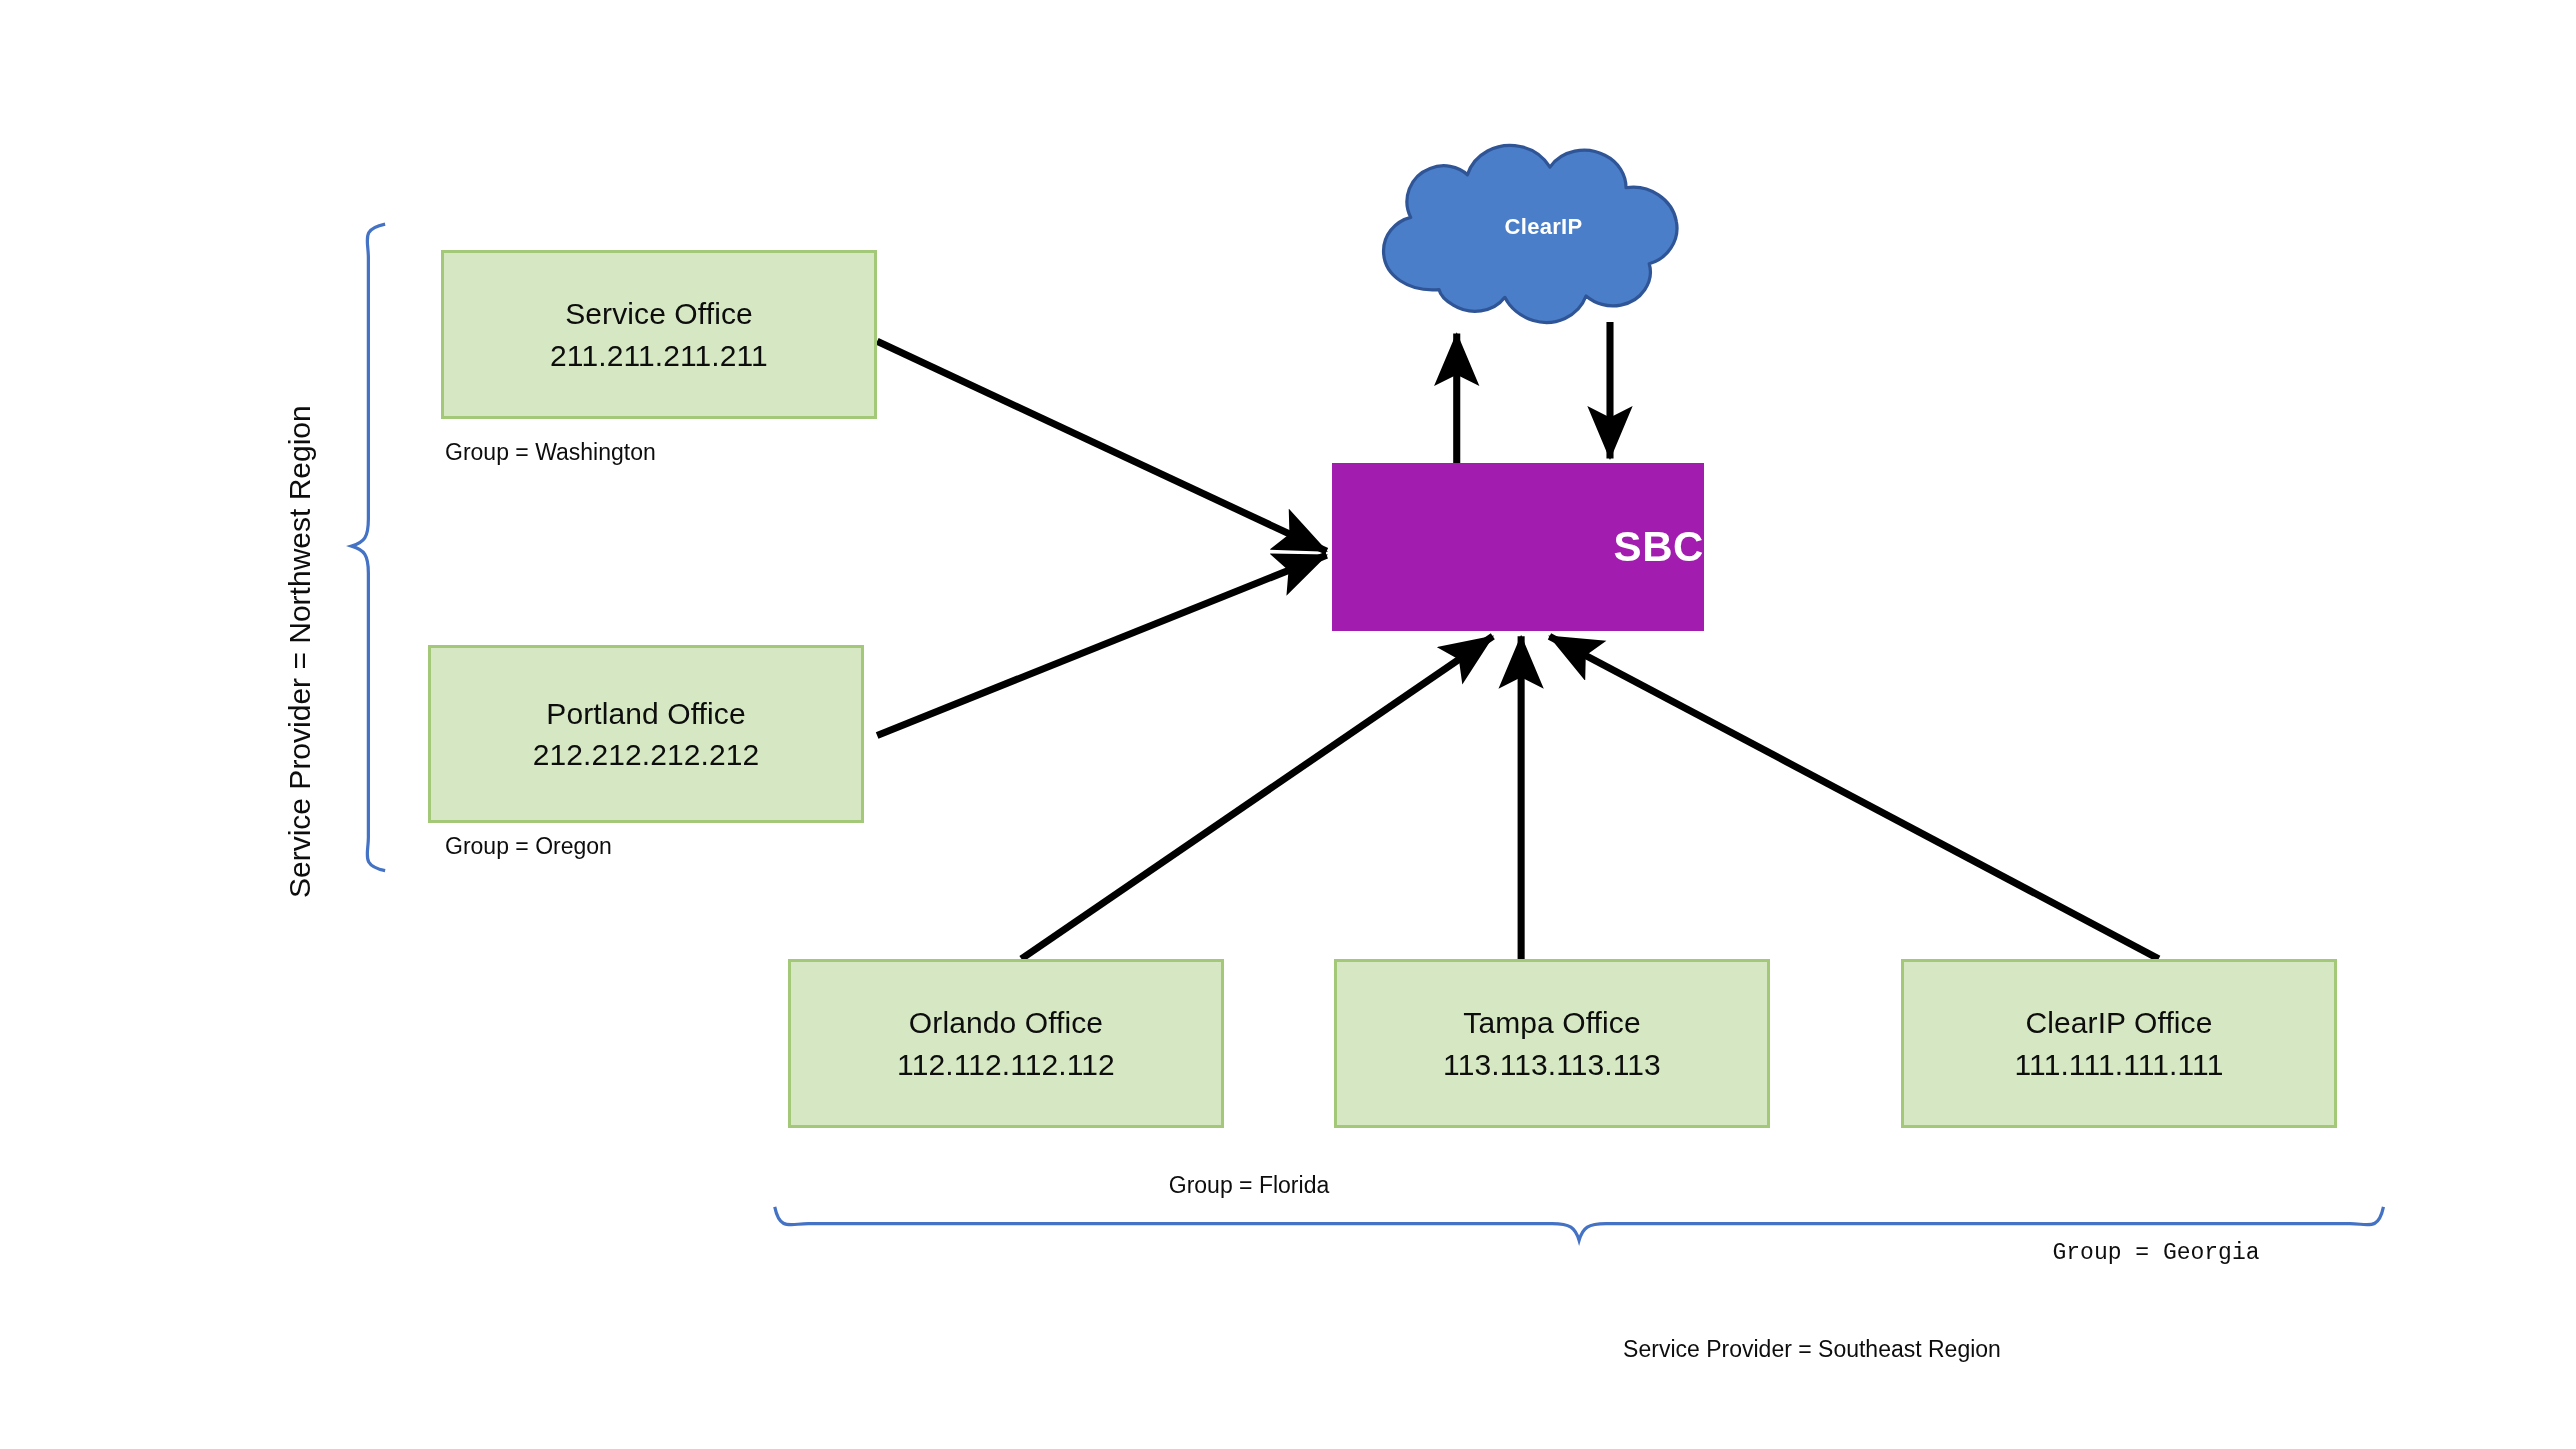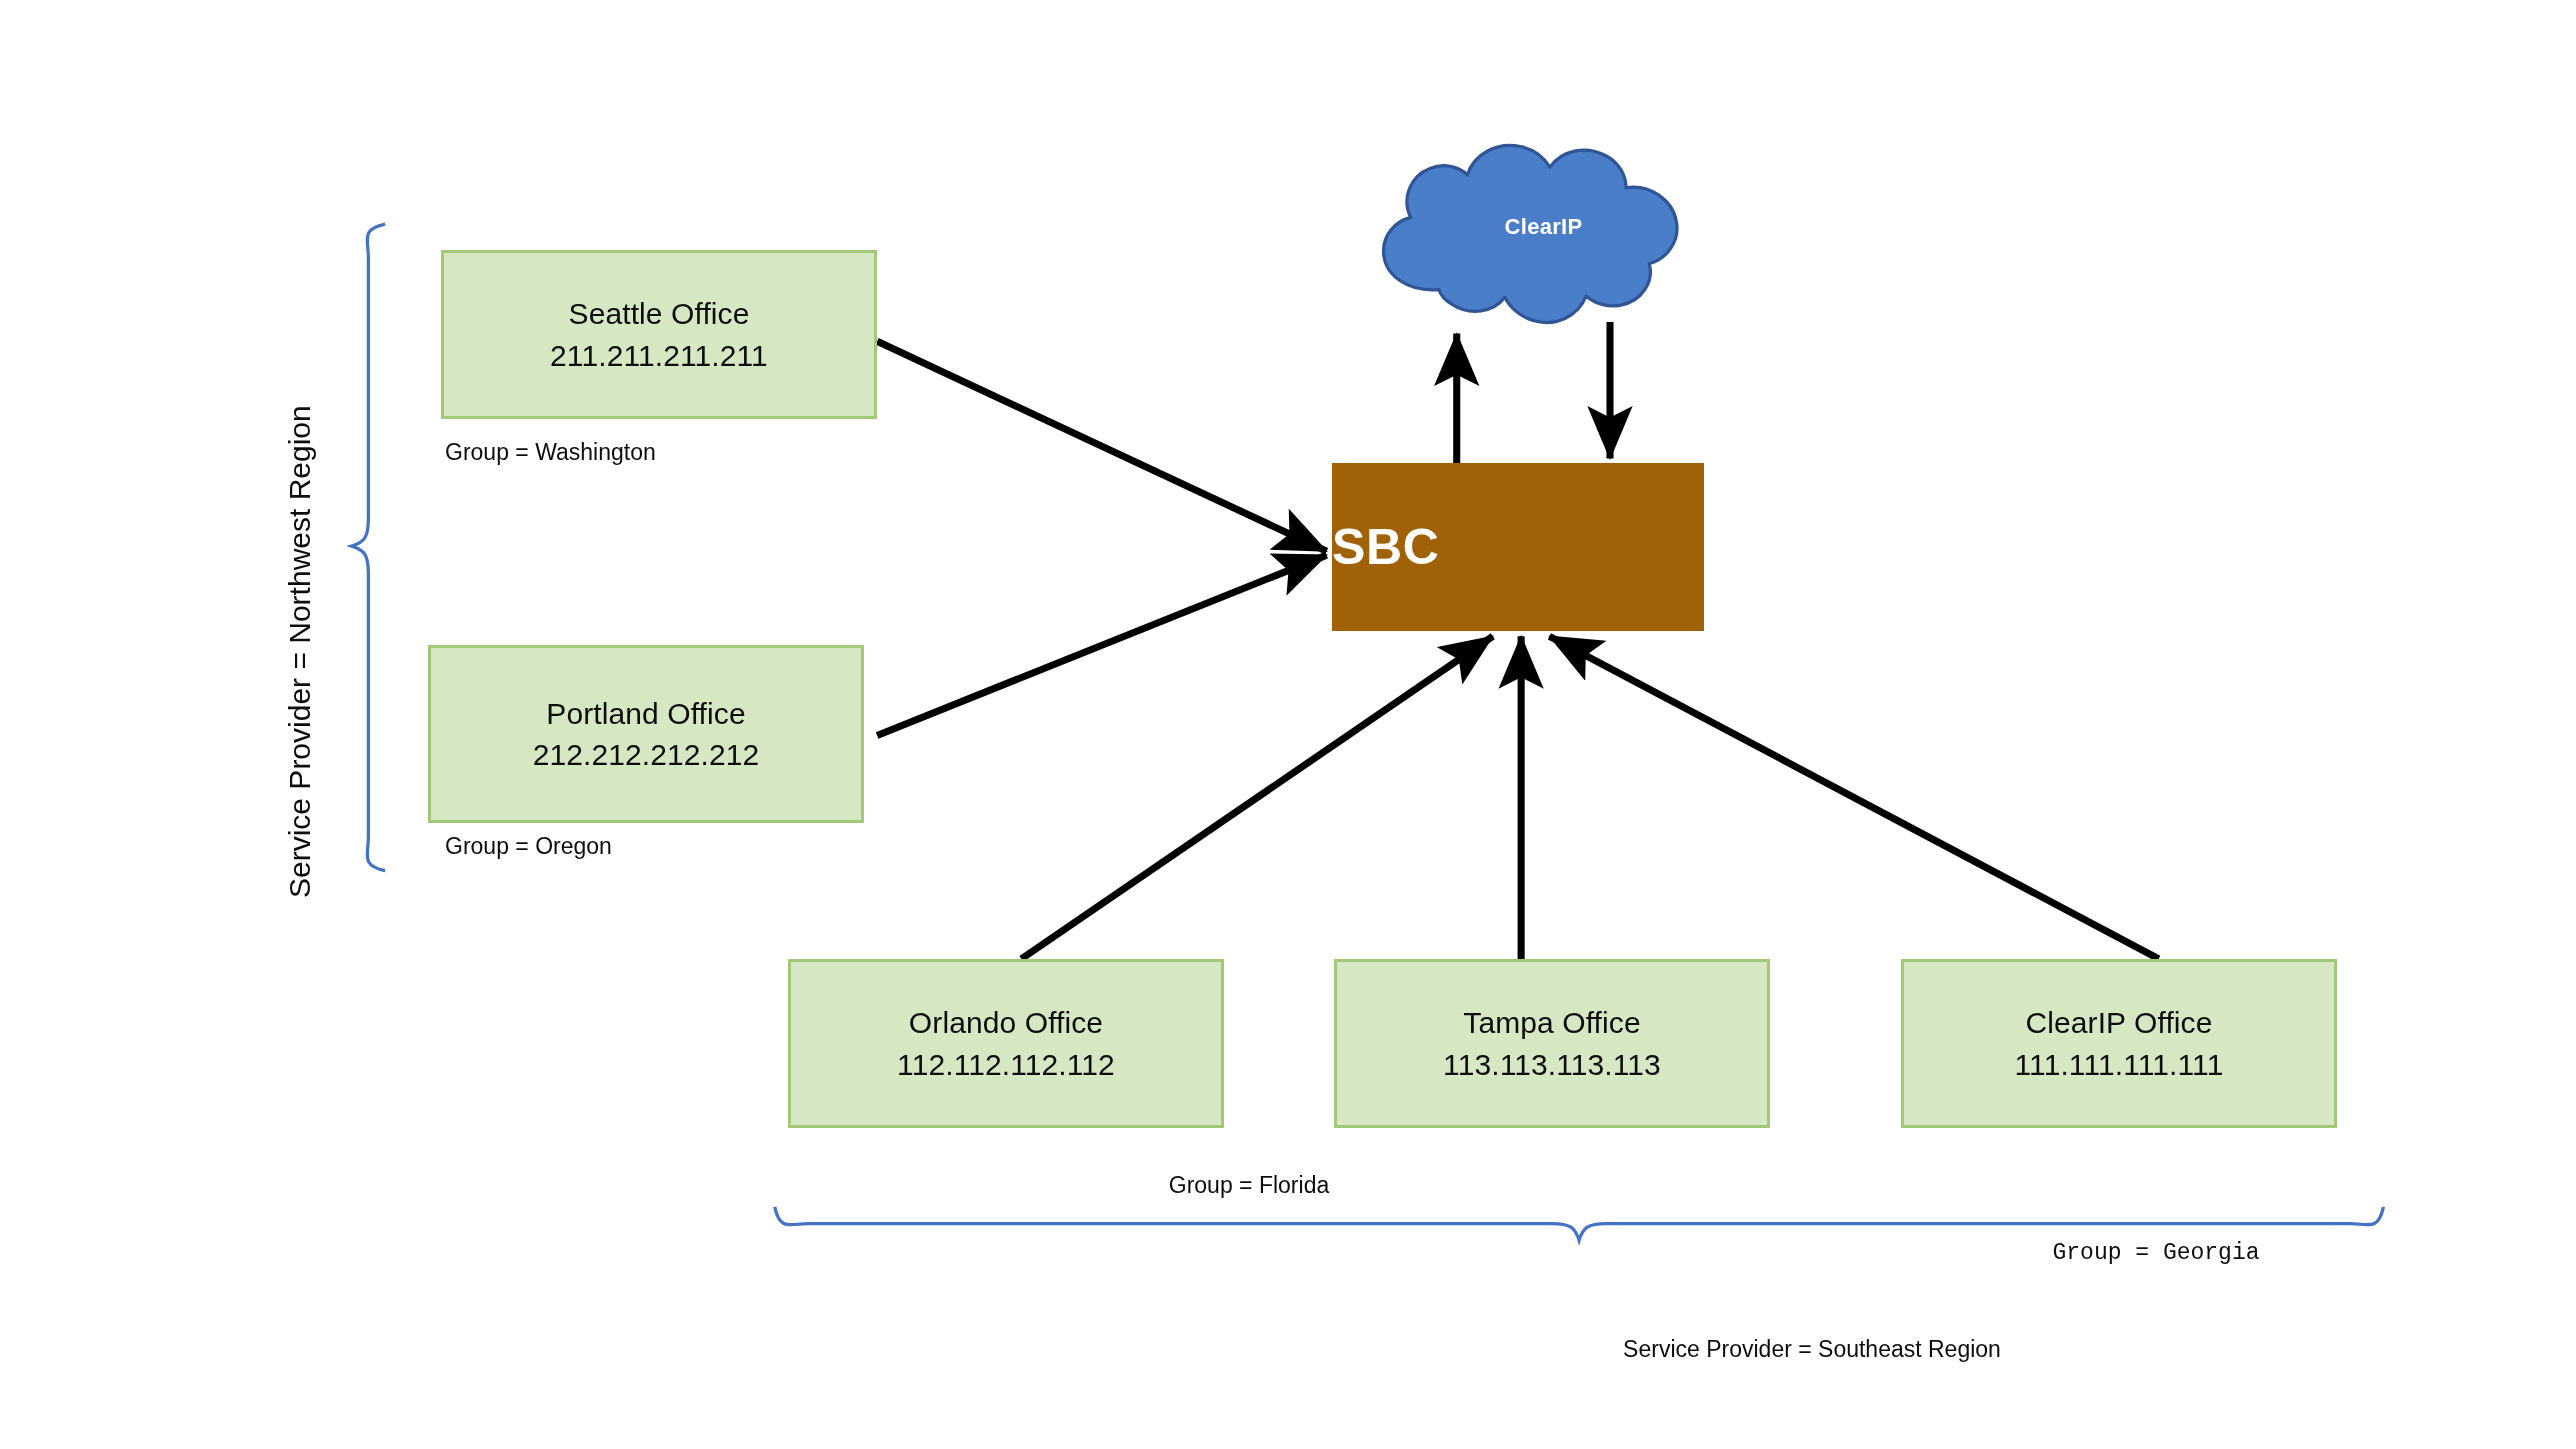--- a/index.html
+++ b/index.html
@@ -42,26 +42,26 @@
     line-height: 1.38;
     letter-spacing: 0.1px;
   }
   .office-node .office-name { white-space: nowrap; }
   .office-node .office-ip  { white-space: nowrap; }
 
   
   .sbc-node {
     position: absolute;
     box-sizing: border-box;
-    background: #a16207;
+    background: #a21caf;
     display: flex;
     align-items: center;
-    justify-content: flex-start;
+    justify-content: flex-end;
     color: #ffffff;
-    font-size: 50px;
+    font-size: 42px;
     font-weight: bold;
     letter-spacing: 0.6px;
   }
 
   
   .cloud-node {
     position: absolute;
     width: 361px;
     height: 187px;
   }
@@ -169,21 +169,21 @@
                C 128 249, 120 241, 118 232 Z" fill="#4a7ec8" stroke="#2f5597" stroke-width="5" stroke-linejoin="round"></path>
     </svg>
     <div class="cloud-label">ClearIP</div>
   </div>
 
   <div class="sbc-node" style="left:1332px; top:463px; width:372px; height:168px;">
     <span>SBC</span>
   </div>
 
   <div class="office-node" style="left:441px; top:250px; width:436px; height:169px;">
-    <span class="office-name">Seattle Office</span>
+    <span class="office-name">Service Office</span>
     <span class="office-ip">211.211.211.211</span>
   </div>
 
   <div class="office-node" style="left:416px; top:645px; width:436px; height:178px;margin-left:12px;">
     <span class="office-name">Portland Office</span>
     <span class="office-ip">212.212.212.212</span>
   </div>
 
   <div class="office-node" style="left:788px; top:959px; width:436px; height:169px;">
     <span class="office-name">Orlando Office</span>

